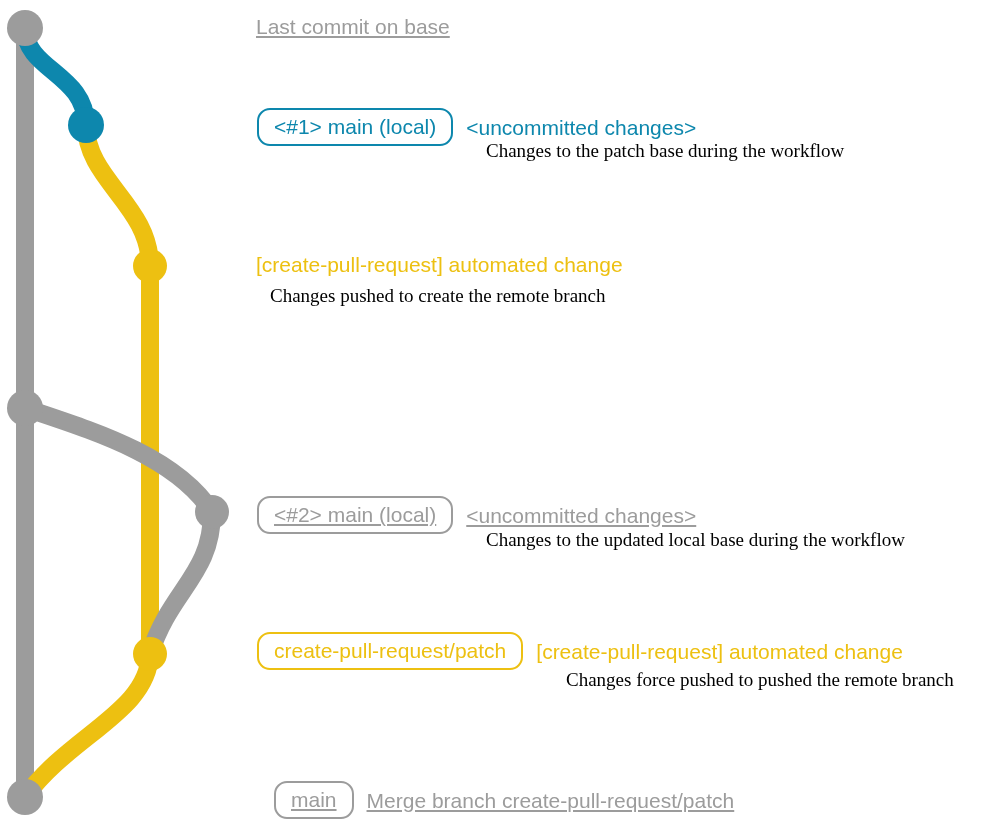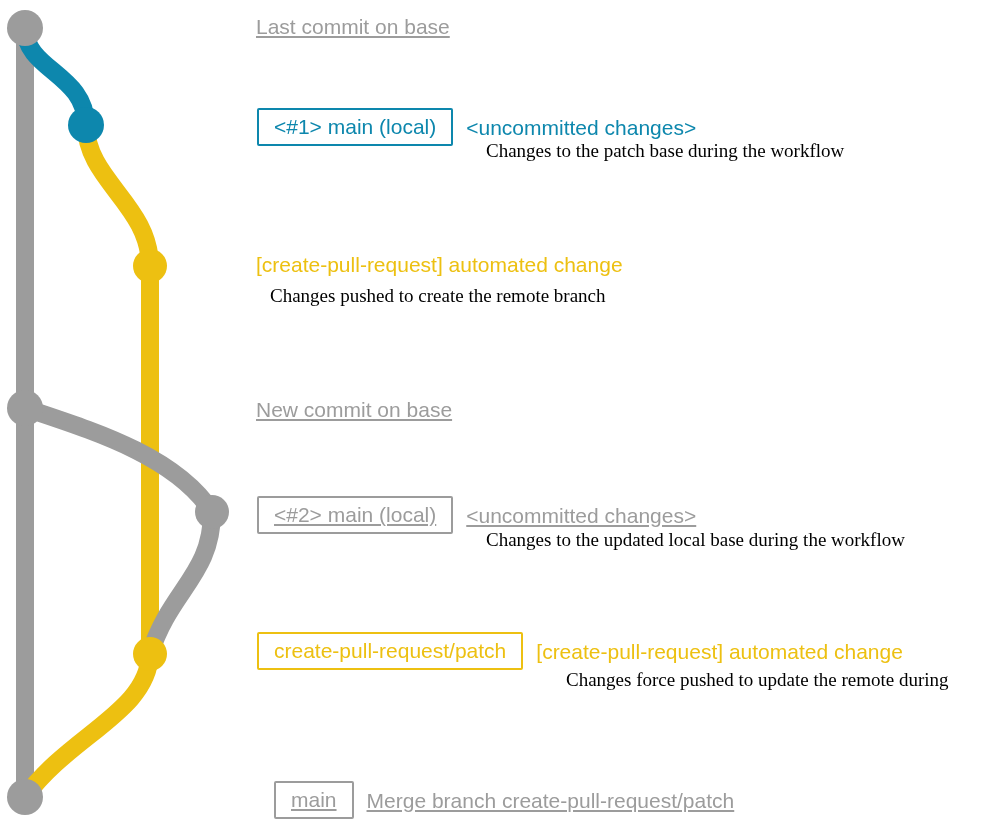--- a/index.html
+++ b/index.html
@@ -51,21 +51,21 @@
     font-family: "Liberation Sans", sans-serif;
     font-size: 21px;
     line-height: 1;
   }
 
   
   .pill {
     display: inline-block;
     box-sizing: border-box;
     border: 2px solid currentColor;
-    border-radius: 2px;
+    border-radius: 13px;
     padding: 6px 15px 7px 15px;
     font-family: "Liberation Sans", sans-serif;
     font-size: 21px;
     line-height: 1;
     background: #ffffff;
   }
 
   .subject {
     font-family: "Liberation Sans", sans-serif;
     font-size: 21px;
@@ -124,33 +124,32 @@
 
     <div class="row" style="left:257px; top:108px;">
       <span class="pill c-blue">&lt;#1&gt; main (local)</span>
       <span class="subject c-blue">&lt;uncommitted changes&gt;</span>
     </div>
     <div class="desc" style="left:486px; top:141px;">Changes to the patch base during the workflow</div>
 
     <div class="plain-label c-gold" style="left:256px; top:254px;">[create-pull-request] automated change</div>
     <div class="desc" style="left:270px; top:286px;">Changes pushed to create the remote branch</div>
 
-    <div class="plain-label c-gray" style="left:256px; top:399px;">New commit on base</div>
 
     <div class="row" style="left:257px; top:496px;">
       <span class="pill c-gray">&lt;#2&gt; main (local)</span>
       <span class="subject c-gray">&lt;uncommitted changes&gt;</span>
     </div>
     <div class="desc" style="left:486px; top:530px;">Changes to the updated local base during the workflow</div>
 
     <div class="row" style="left:257px; top:632px;">
       <span class="pill c-gold">create-pull-request/patch</span>
       <span class="subject c-gold">[create-pull-request] automated change</span>
     </div>
-    <div class="desc" style="left:566px; top:670px;">Changes force pushed to update the remote during</div>
+    <div class="desc" style="left:566px; top:670px;">Changes force pushed to pushed the remote branch</div>
 
     <div class="row" style="left:258px; top:781px;padding-left:16px;">
       <span class="pill c-gray">main</span>
       <span class="subject c-gray">Merge branch create-pull-request/patch</span>
     </div>
 
   </div>
 </div>
 
 </body></html>

